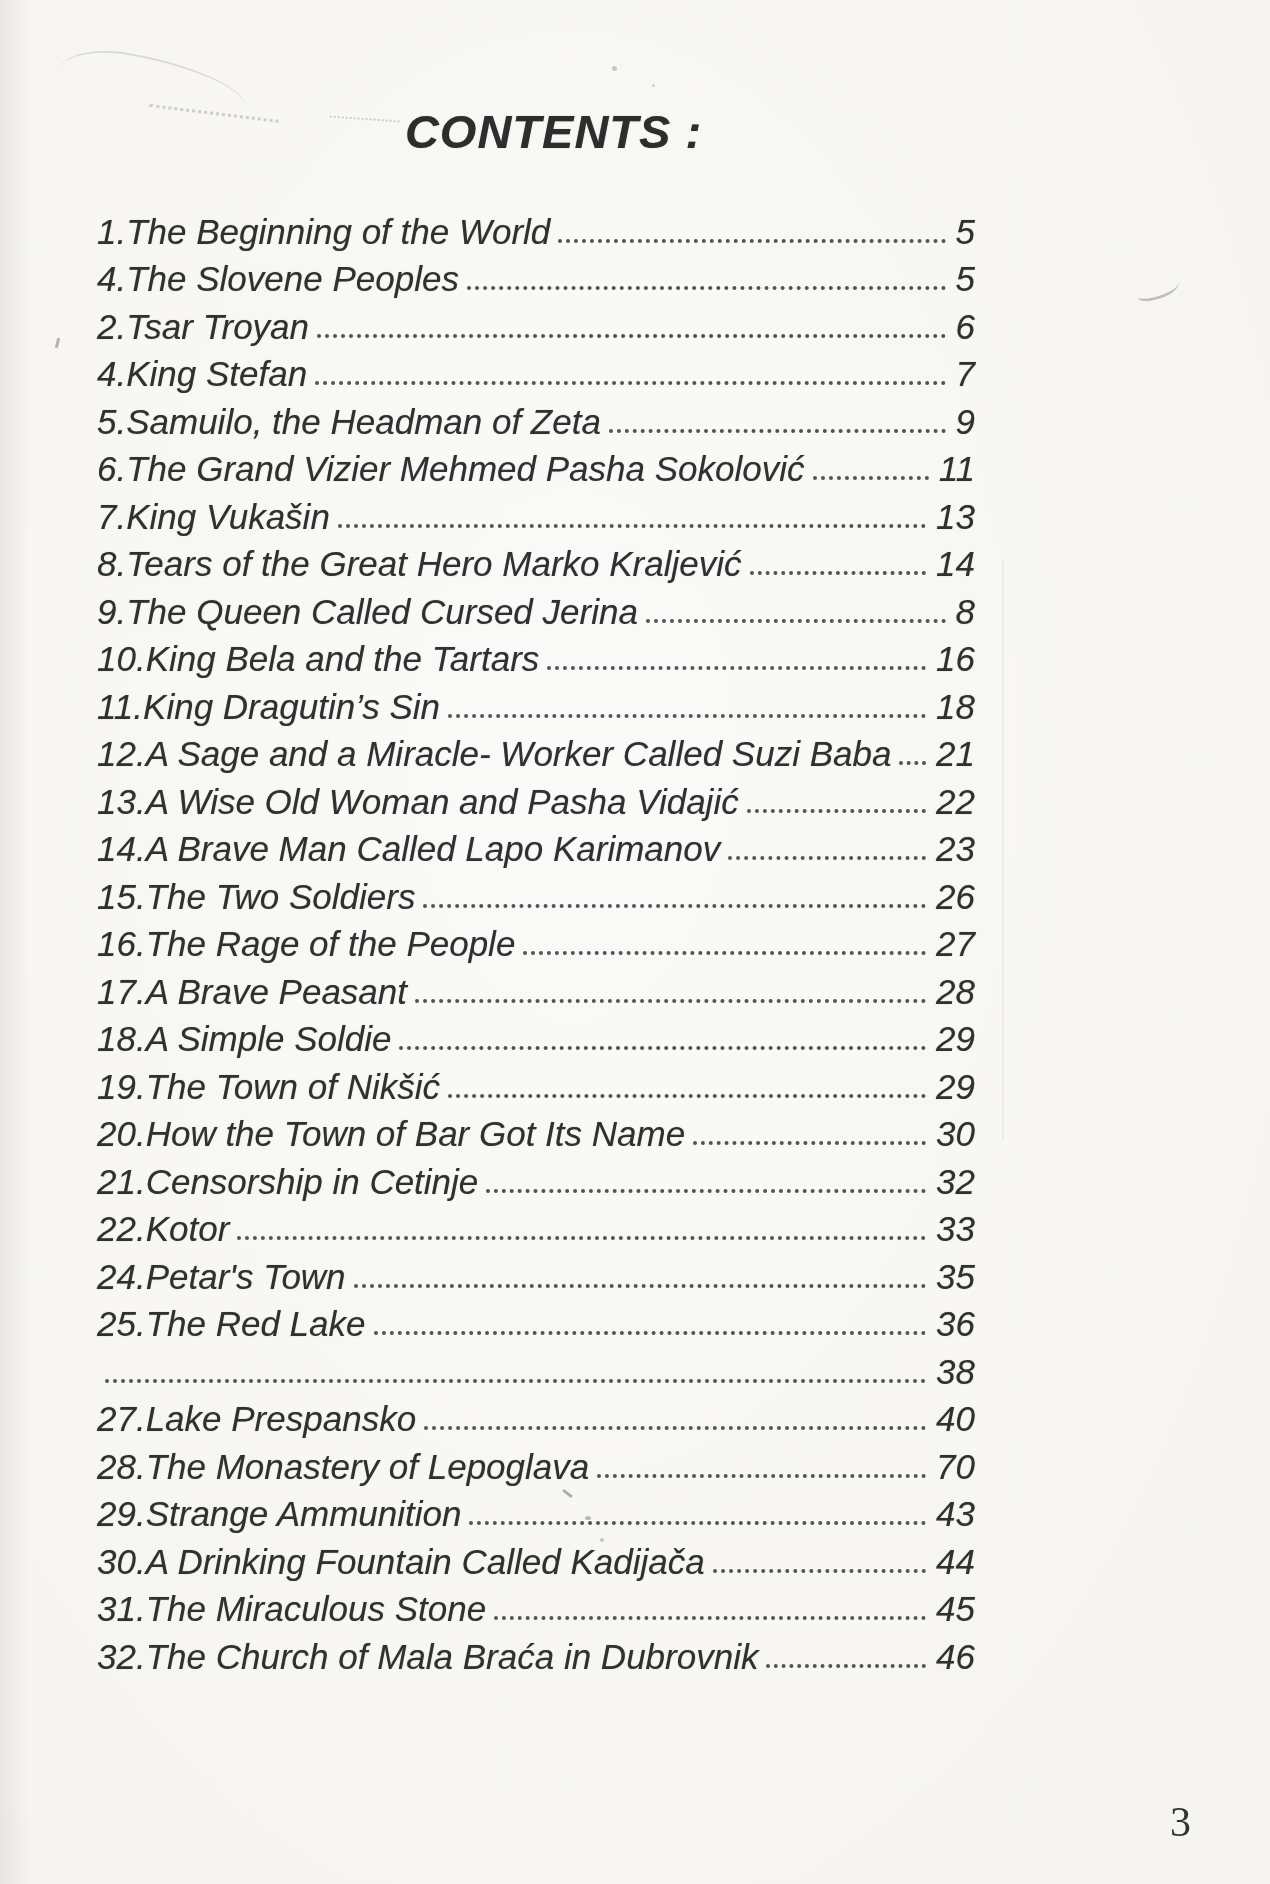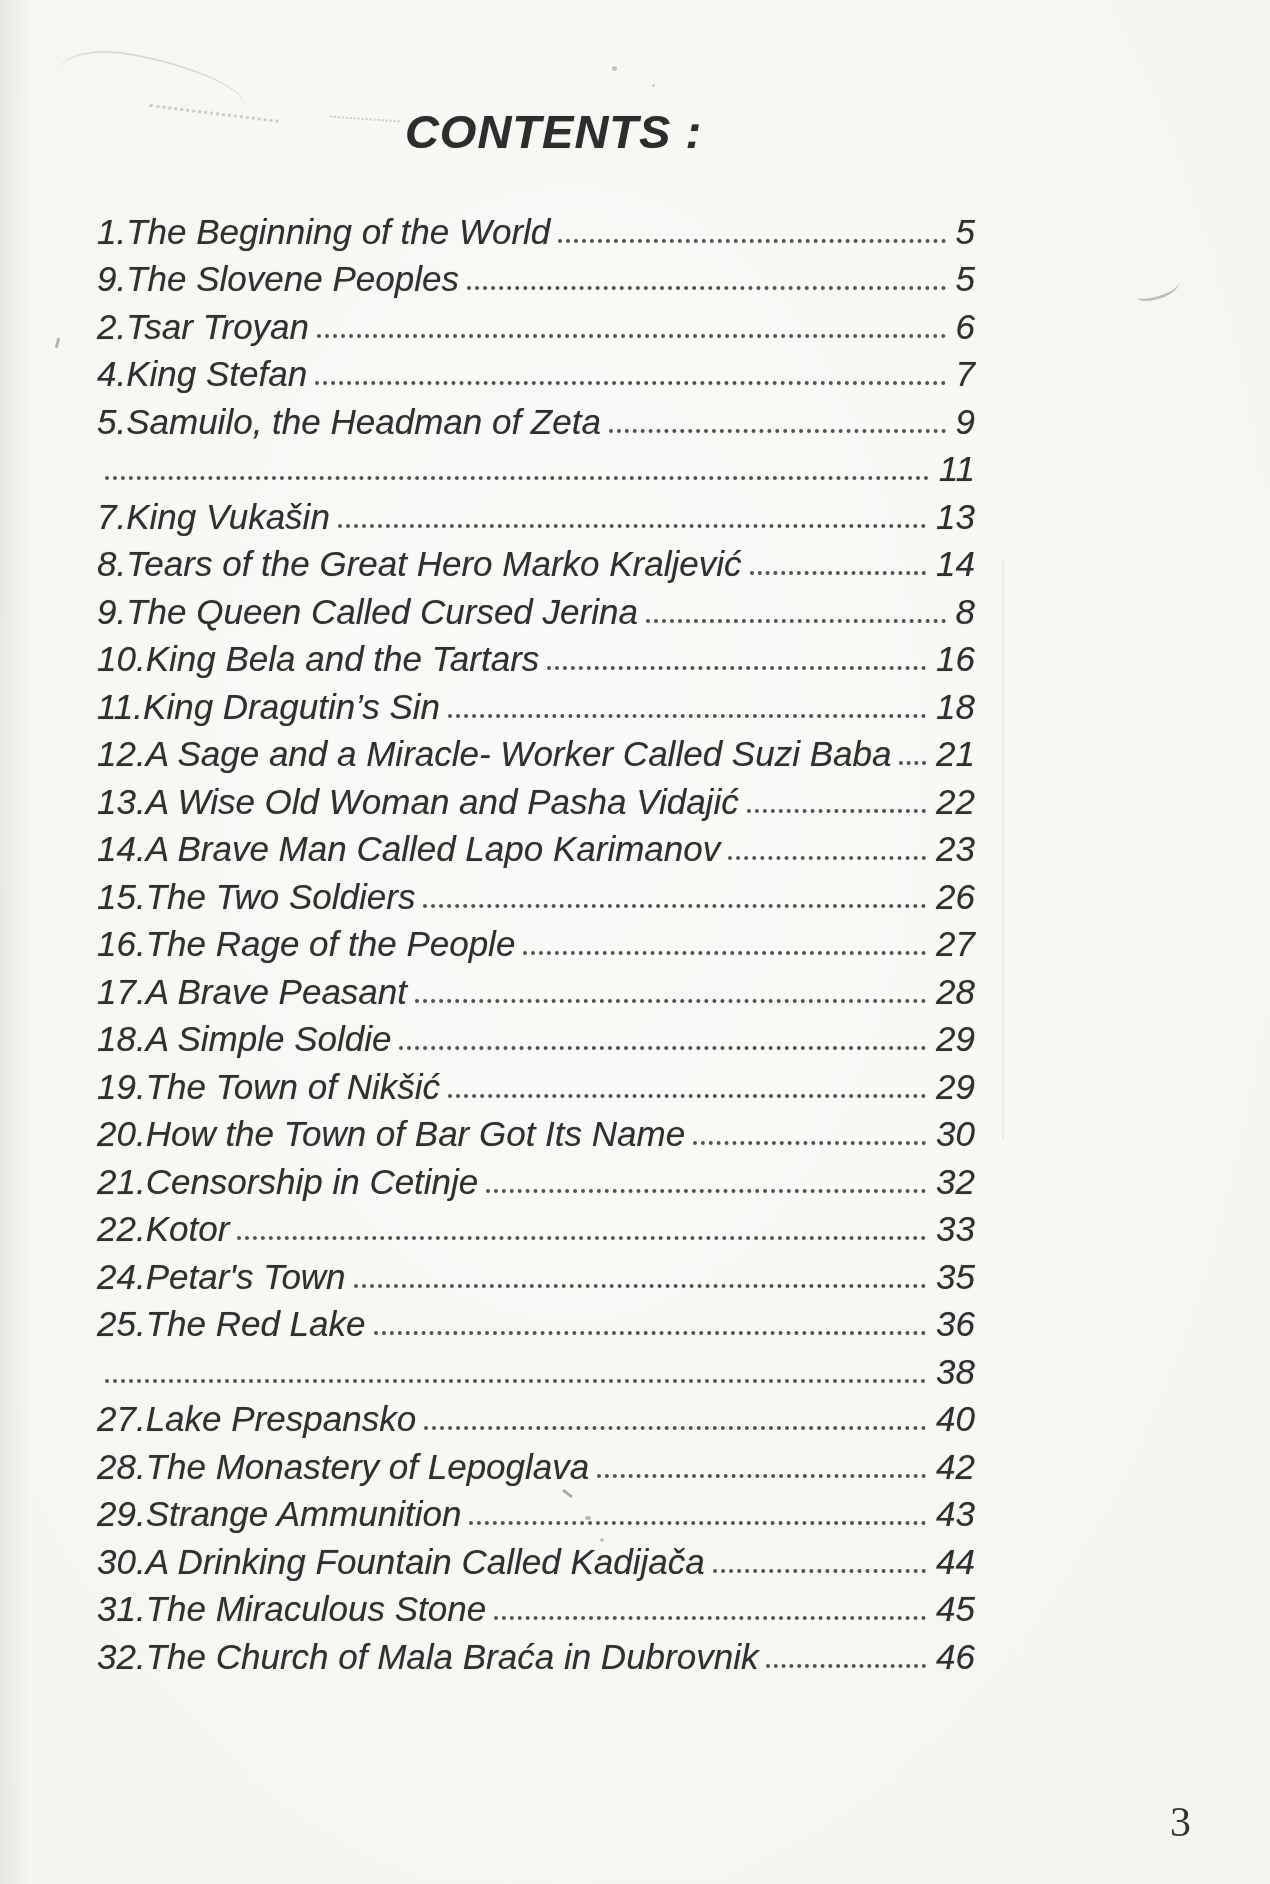--- a/index.html
+++ b/index.html
@@ -112,21 +112,21 @@
 
   <div class="toc">
 
       <div class="row">
         <span class="label">1.The Beginning of the World</span>
         <span class="leader"></span>
         <span class="pagenum">5</span>
       </div>
 
       <div class="row">
-        <span class="label">9.The Slovene Peoples</span>
+        <span class="label">4.The Slovene Peoples</span>
         <span class="leader"></span>
         <span class="pagenum">5</span>
       </div>
 
       <div class="row">
         <span class="label">2.Tsar Troyan</span>
         <span class="leader"></span>
         <span class="pagenum">6</span>
       </div>
 
@@ -136,20 +136,21 @@
         <span class="pagenum">7</span>
       </div>
 
       <div class="row">
         <span class="label">5.Samuilo, the Headman of Zeta</span>
         <span class="leader"></span>
         <span class="pagenum">9</span>
       </div>
 
       <div class="row">
+        <span class="label">6.The Grand Vizier Mehmed Pasha Sokolović</span>
         <span class="leader"></span>
         <span class="pagenum">11</span>
       </div>
 
       <div class="row">
         <span class="label">7.King Vukašin</span>
         <span class="leader"></span>
         <span class="pagenum">13</span>
       </div>
 
@@ -263,21 +264,21 @@
 
       <div class="row">
         <span class="label">27.Lake Prespansko</span>
         <span class="leader"></span>
         <span class="pagenum">40</span>
       </div>
 
       <div class="row">
         <span class="label">28.The Monastery of Lepoglava</span>
         <span class="leader"></span>
-        <span class="pagenum">42</span>
+        <span class="pagenum">70</span>
       </div>
 
       <div class="row">
         <span class="label">29.Strange Ammunition</span>
         <span class="leader"></span>
         <span class="pagenum">43</span>
       </div>
 
       <div class="row">
         <span class="label">30.A Drinking Fountain Called Kadijača</span>

